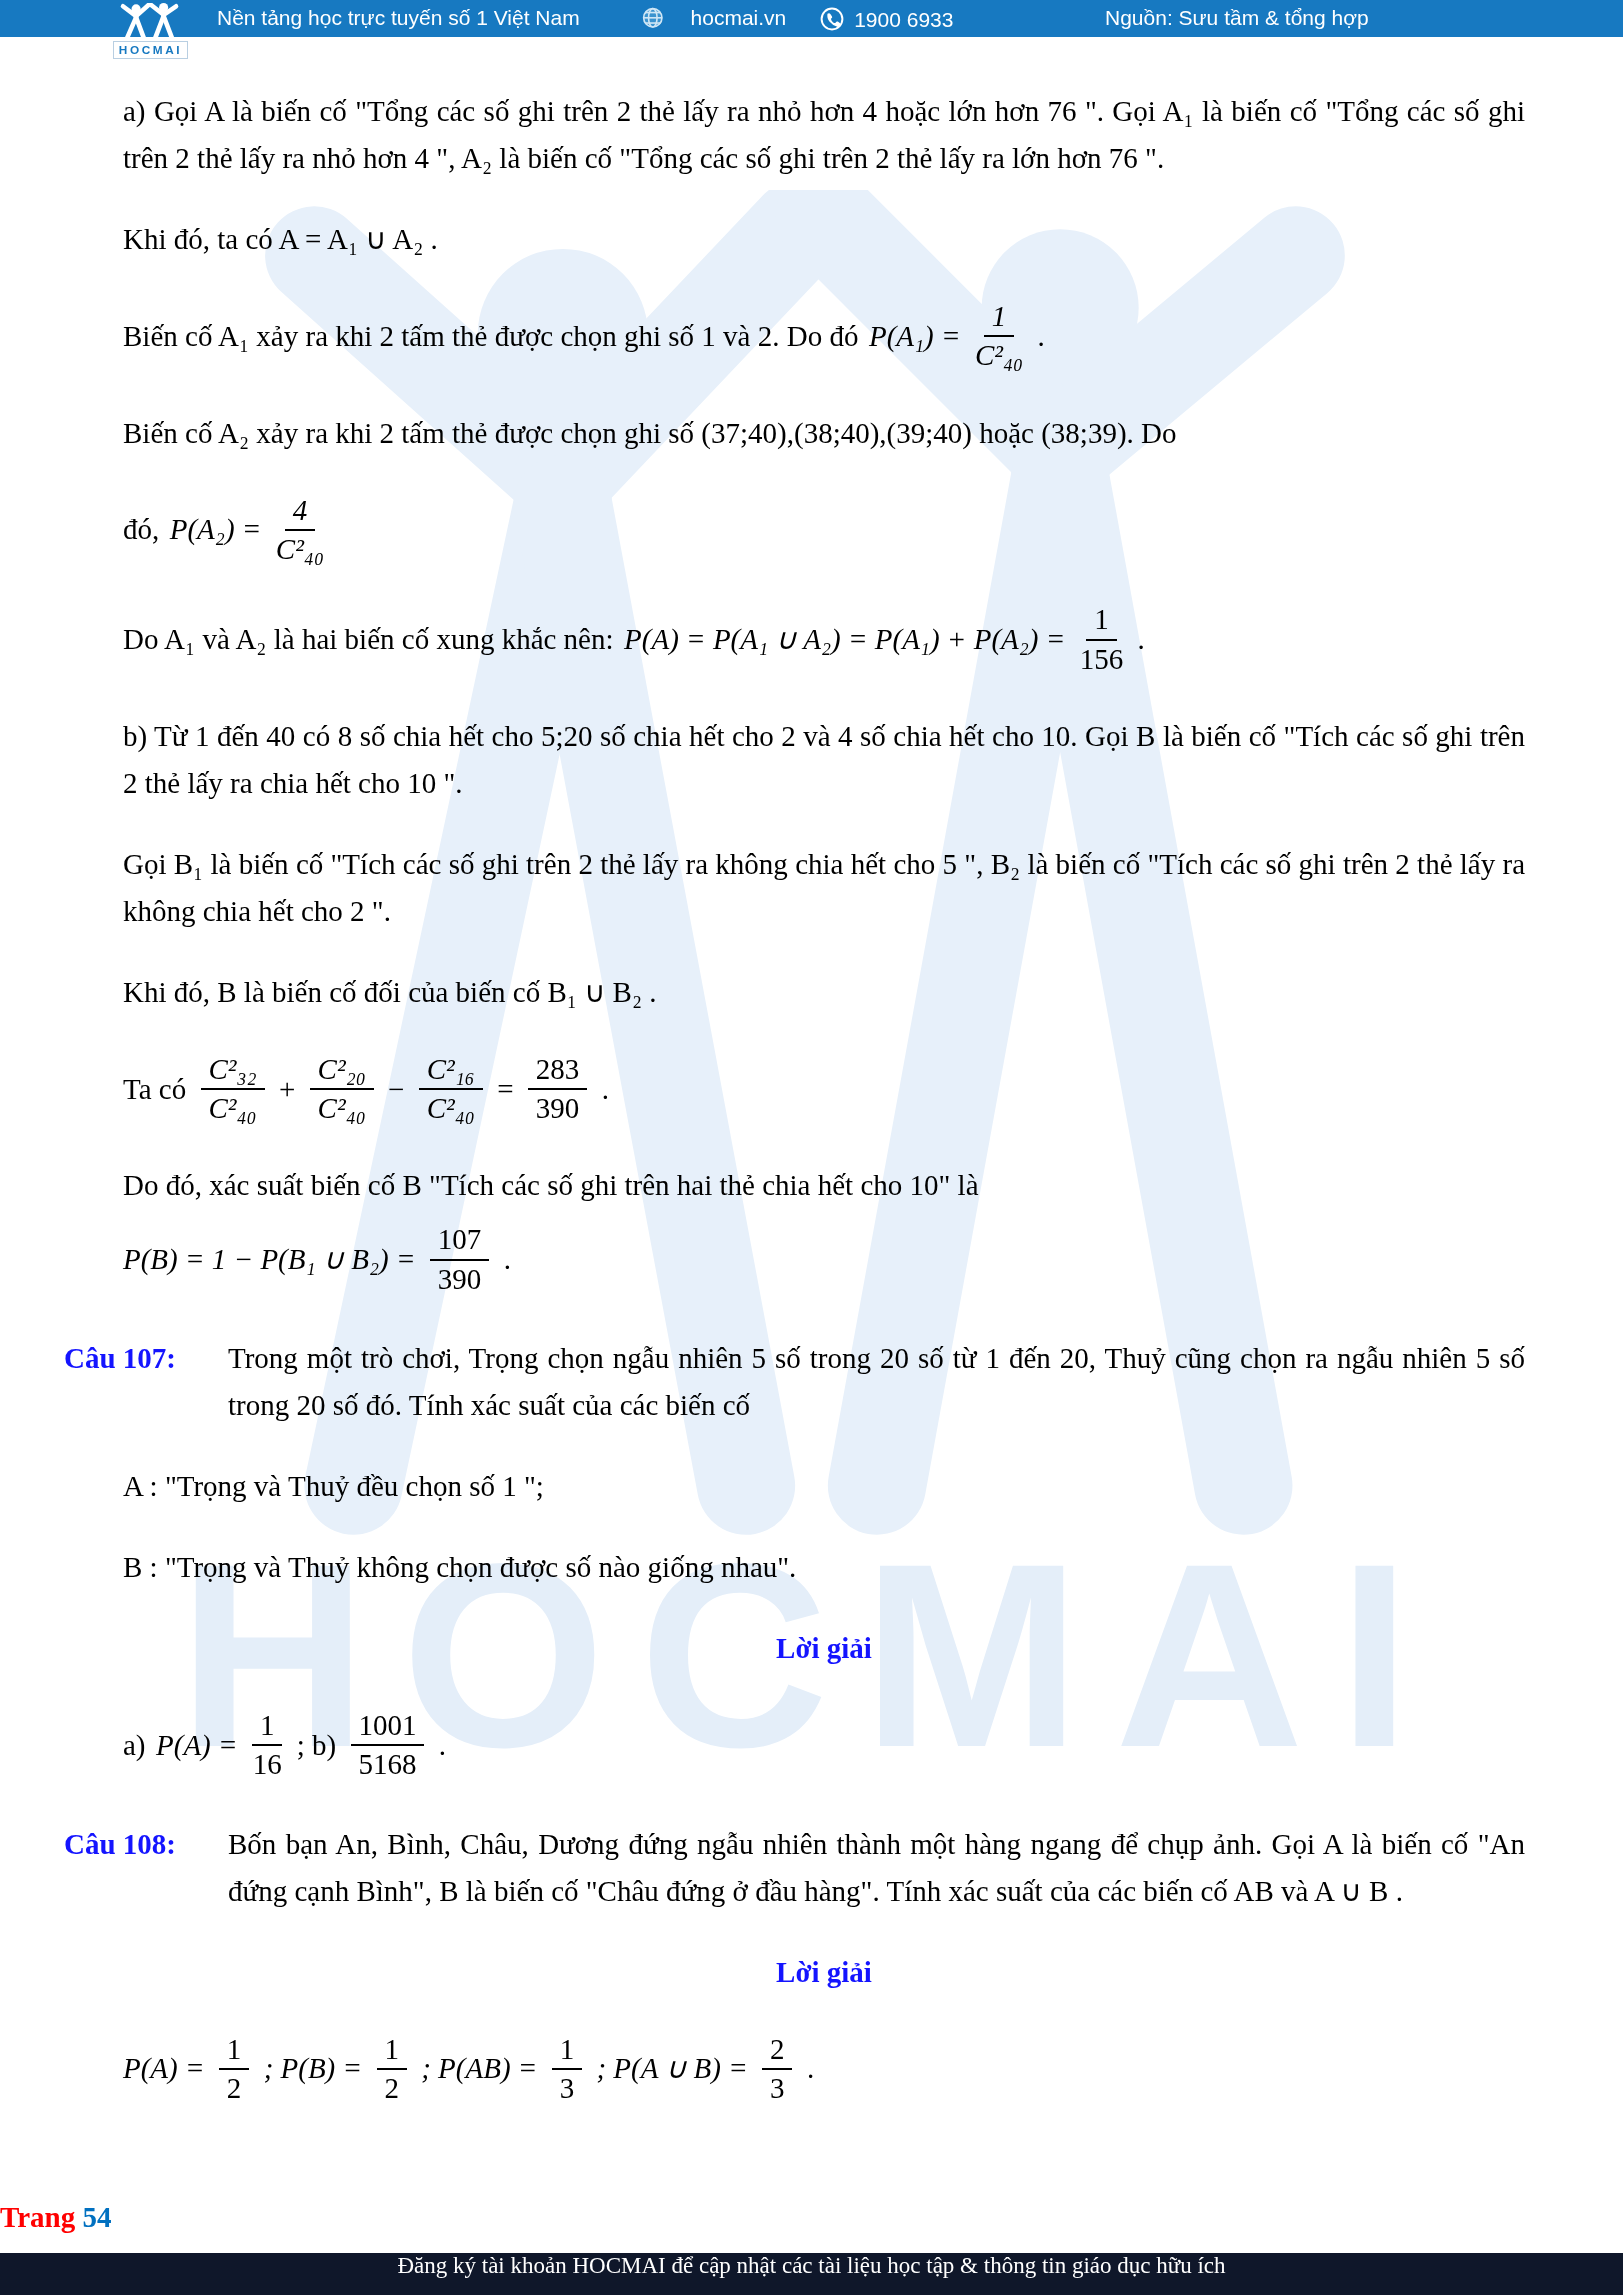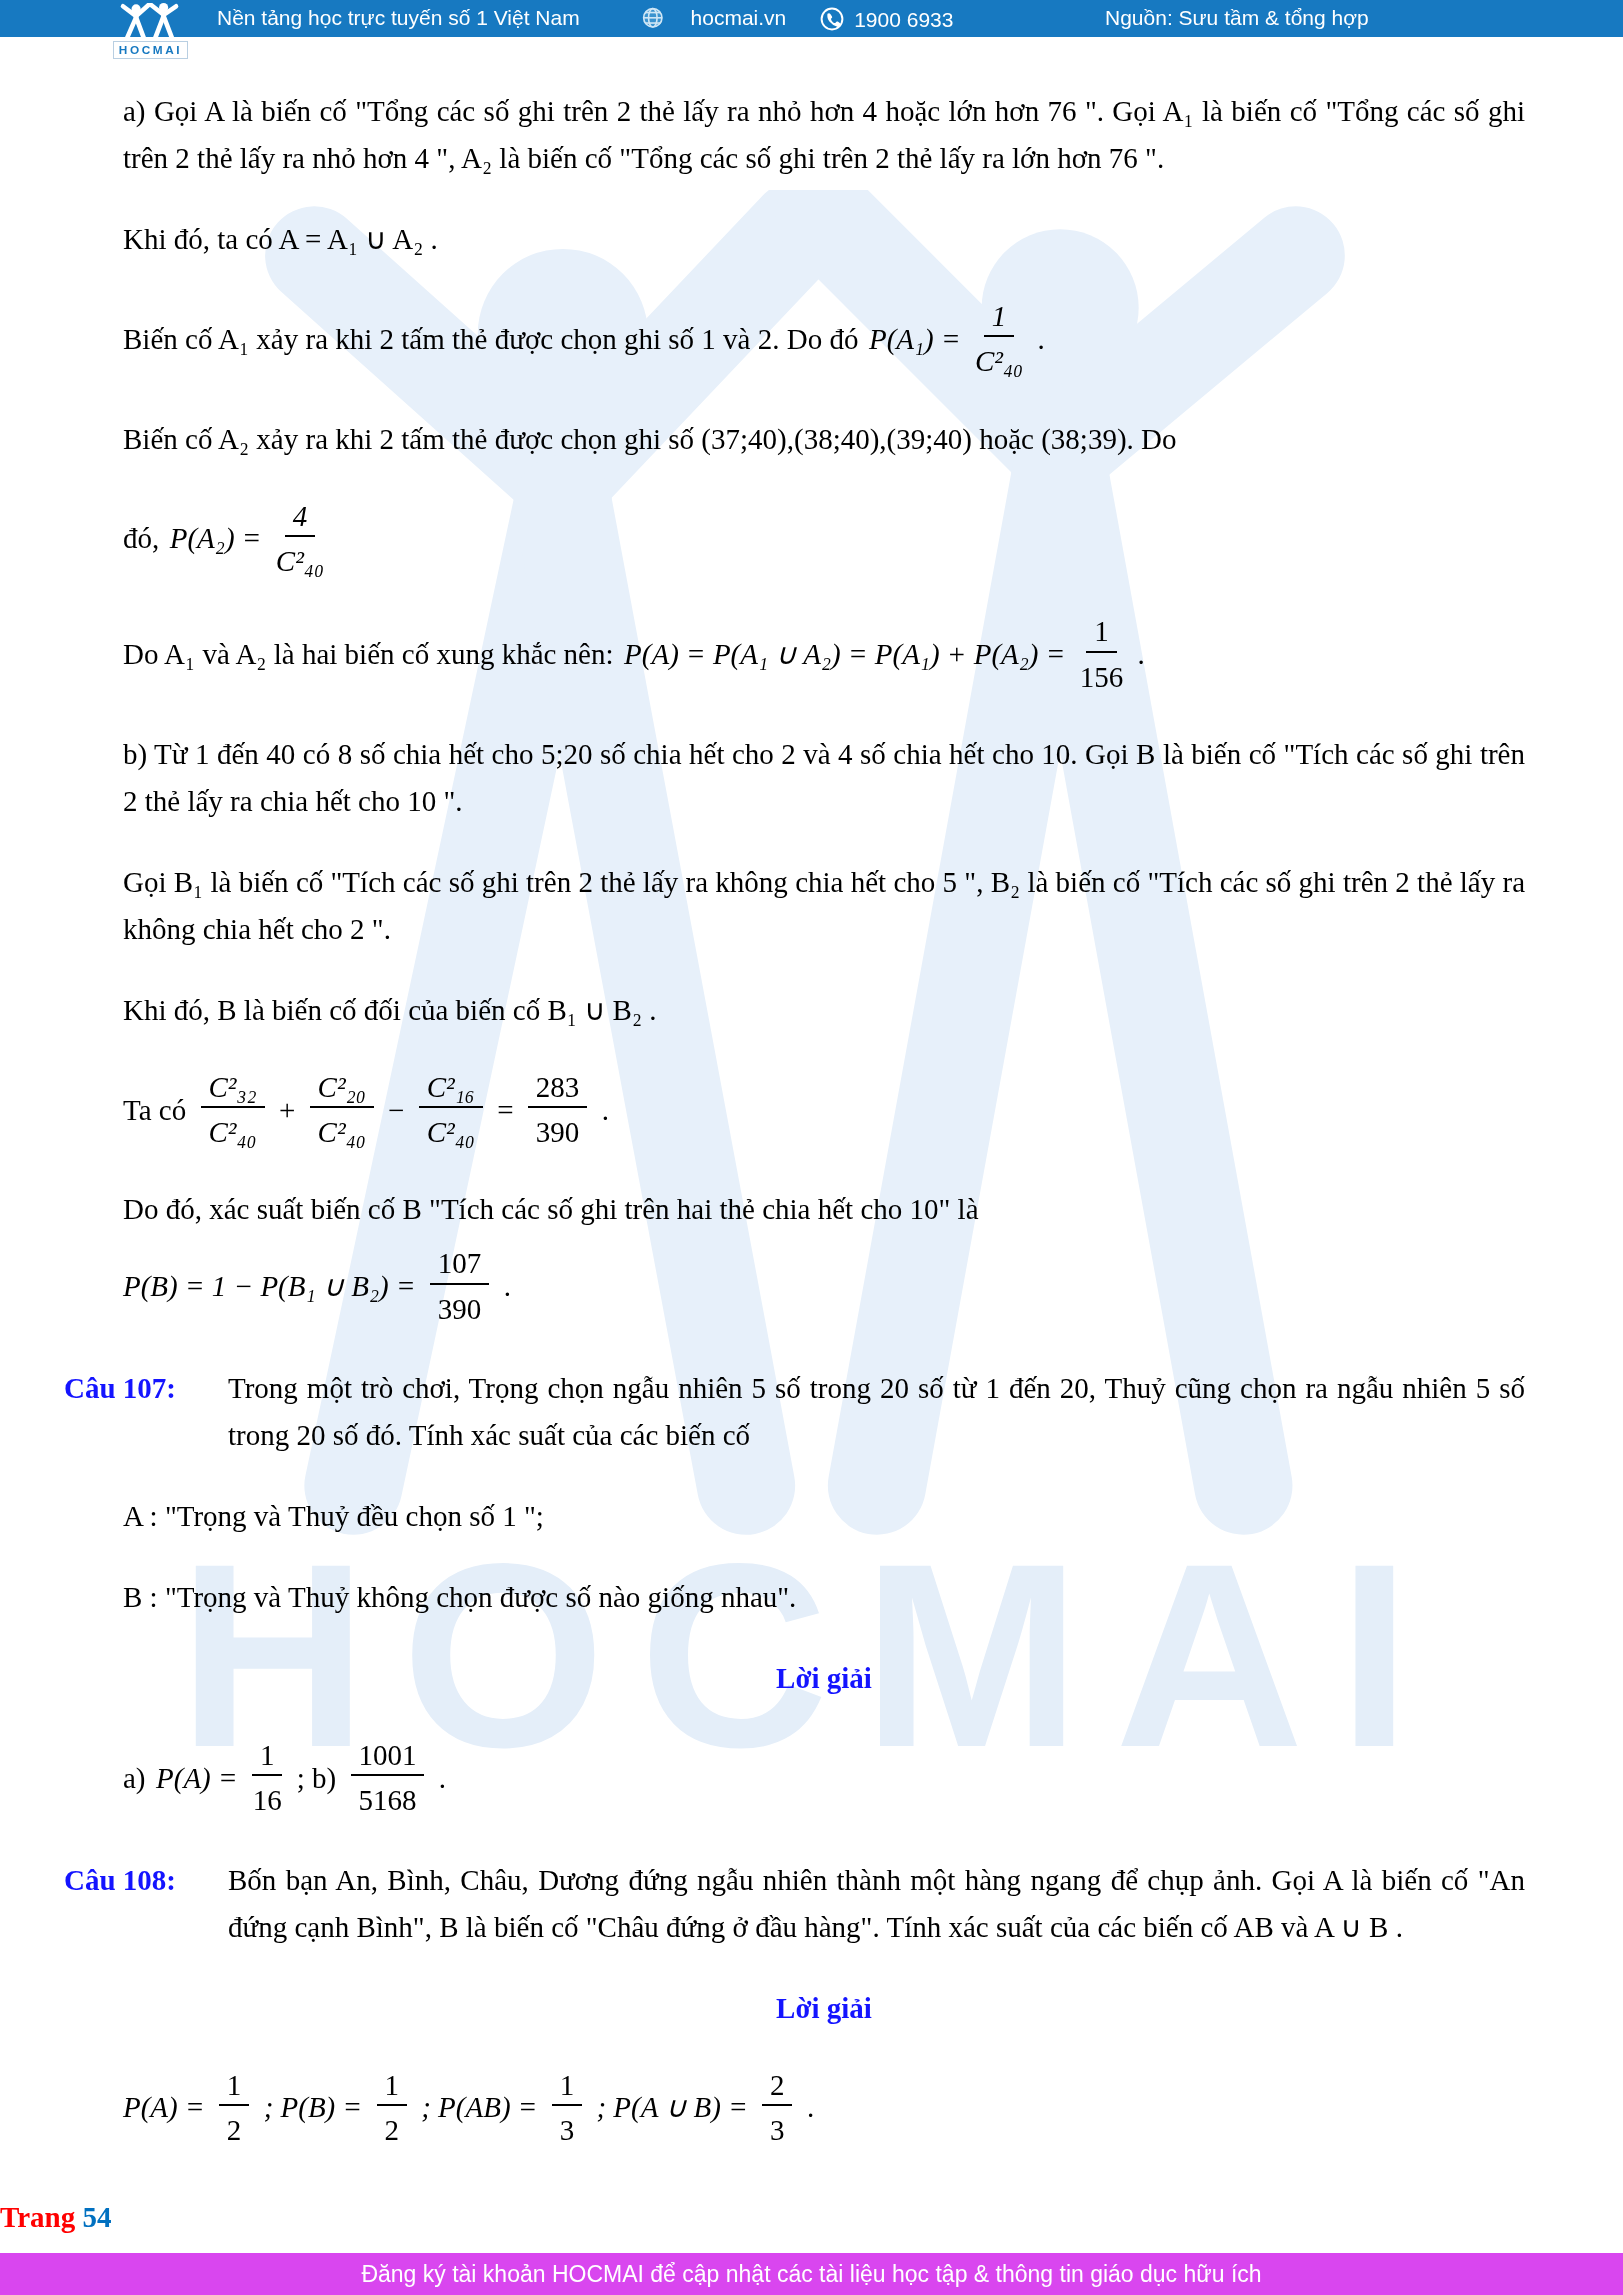--- a/index.html
+++ b/index.html
@@ -32,36 +32,36 @@
   
   .content{position:absolute;top:37px;left:12px;width:1623px;box-sizing:border-box;
            padding:17px 110px 0 111px;font-size:29px;line-height:1.62;z-index:2;}
   .content p{margin:34px 0;}
   .just{text-align:justify;}
   .fline{display:flex;align-items:center;flex-wrap:wrap;column-gap:10.5px;margin:37px 0;}
   .mi{font-style:italic;}
   .frac{display:inline-flex;flex-direction:column;align-items:center;vertical-align:middle;
         line-height:1.15;margin:0 3.9px;}
   .frac .num{border-bottom:2.6px solid #000;padding:0 7.9px 2px;}
-  .frac .den{padding-top:8px;}
+  .frac .den{padding-top:2px;}
 
   .cau{display:flex;margin:39px 0 34px -59px;gap:48px;}
   .cau-label{flex:none;width:116px;font-weight:bold;color:#1414ff;}
   .cau-body{flex:1;text-align:justify;}
   .cau-item{margin:33px 0 33px 30px;}
   .loigiai{text-align:center;font-weight:bold;color:#1414ff;margin:30px 0;}
 
   
   .pagefoot{position:absolute;top:2201px;left:0;width:1623px;text-align:left;z-index:2;
             font-size:29px;font-weight:bold;}
   .pf-label{color:#ff0000;}
   .pf-num{color:#0070c0;}
-  .bottombar{position:absolute;top:2253px;left:0;width:1623px;height:43px;background:#d946ef;z-index:5;
-             display:flex;align-items:center;justify-content:center;color:#fff;
-             font-family:Liberation Sans, sans-serif;font-size:23px;}
+  .bottombar{position:absolute;top:2253px;left:0;width:1623px;height:43px;background:#0f172a;z-index:5;
+             display:flex;justify-content:center;color:#fff;
+             font-family:Liberation Serif, serif;font-size:23px;}
 </style>
 </head>
 <body>
 
 <div class="wm-fig">
   <svg width="1335" height="1348" viewBox="0 0 204 206">
     <g stroke="#e7f0fa" stroke-width="15" stroke-linecap="round" fill="#e7f0fa">
       <circle cx="64" cy="22" r="13" stroke="none"></circle>
       <line x1="64" y1="44" x2="26" y2="10"></line>
       <line x1="64" y1="44" x2="100" y2="6"></line>

